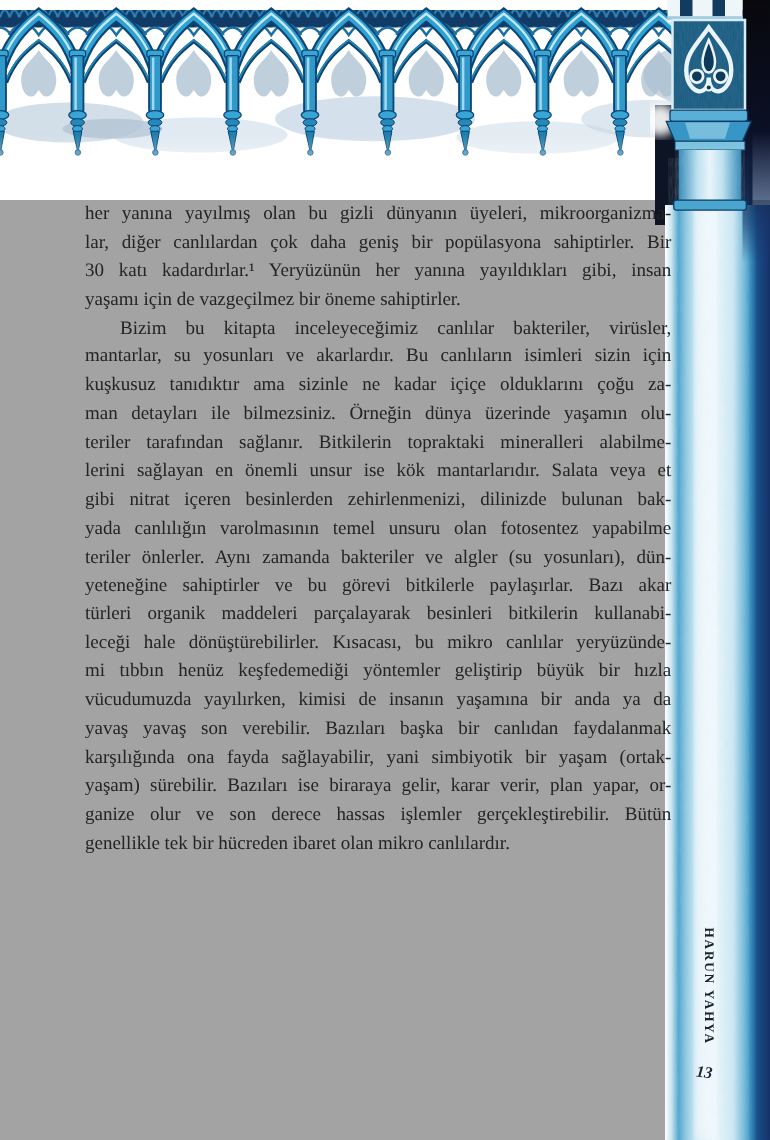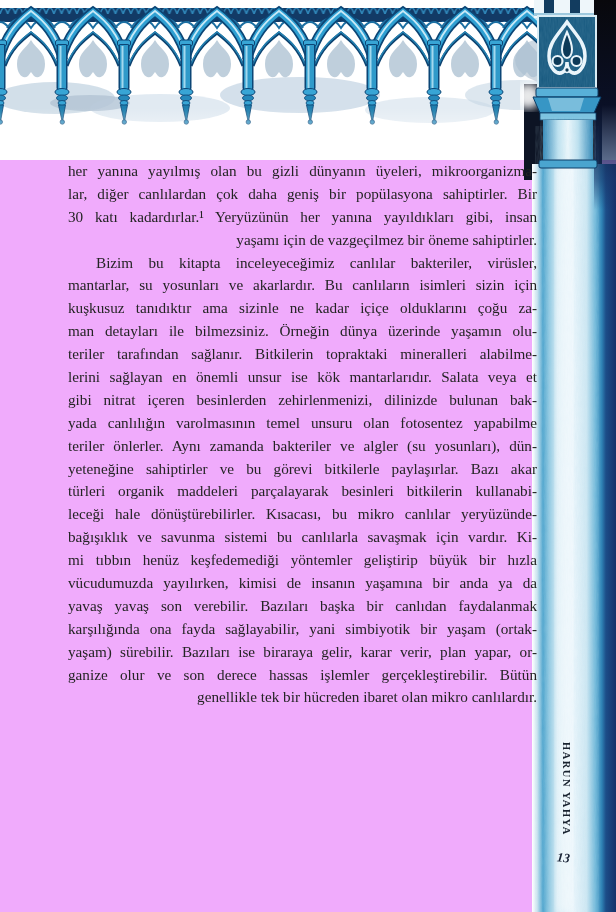--- a/index.html
+++ b/index.html
@@ -1,32 +1,32 @@
 <!DOCTYPE html>
 <html><head>
 <meta charset="utf-8">
 <style>
   html,body{margin:0;padding:0;background:#777;}
   .page{
     position:relative;width:616px;height:912px;margin:0 auto;
-    background:#f0abfc;overflow:hidden;
+    background:#a3a3a3;overflow:hidden;
     font-family:"Liberation Serif", serif;
   }
   .frieze{position:absolute;top:0;left:0;z-index:1;}
   .pillar{position:absolute;top:0;left:520px;z-index:2;}
   .body-text{
     position:absolute;left:68px;top:160px;width:469px;z-index:3;
     font-size:15.2px;color:#242424;
   }
   .body-text .line{
     height:22.9px;line-height:22.9px;
     text-align:justify;text-align-last:justify;
     white-space:normal;
   }
-  .body-text .line.last{text-align:right;text-align-last:auto;}
+  .body-text .line.last{text-align:left;text-align-last:auto;}
   .body-text .line.indent{text-indent:28px;}
   .running-header{
     position:absolute;left:554px;top:737px;height:104px;width:18px;z-index:4;
     writing-mode:vertical-rl;text-orientation:mixed;
     font-size:10.5px;font-weight:bold;letter-spacing:1.5px;
     color:#18222f;text-align:center;
   }
   .page-number{
     position:absolute;left:557px;top:850px;z-index:4;
     font-size:13px;font-style:italic;font-weight:bold;color:#1b2538;
@@ -171,21 +171,20 @@
       <div class="line">kuşkusuz tanıdıktır ama sizinle ne kadar içiçe olduklarını çoğu za-</div>
       <div class="line">man detayları ile bilmezsiniz. Örneğin dünya üzerinde yaşamın olu-</div>
       <div class="line">teriler tarafından sağlanır. Bitkilerin topraktaki mineralleri alabilme-</div>
       <div class="line">lerini sağlayan en önemli unsur ise kök mantarlarıdır. Salata veya et</div>
       <div class="line">gibi nitrat içeren besinlerden zehirlenmenizi, dilinizde bulunan bak-</div>
       <div class="line">yada canlılığın varolmasının temel unsuru olan fotosentez yapabilme</div>
       <div class="line">teriler önlerler. Aynı zamanda bakteriler ve algler (su yosunları), dün-</div>
       <div class="line">yeteneğine sahiptirler ve bu görevi bitkilerle paylaşırlar. Bazı akar</div>
       <div class="line">türleri organik maddeleri parçalayarak besinleri bitkilerin kullanabi-</div>
       <div class="line">leceği hale dönüştürebilirler. Kısacası, bu mikro canlılar yeryüzünde-</div>
-      <div class="line">bağışıklık ve savunma sistemi bu canlılarla savaşmak için vardır. Ki-</div>
       <div class="line">mi tıbbın henüz keşfedemediği yöntemler geliştirip büyük bir hızla</div>
       <div class="line">vücudumuzda yayılırken, kimisi de insanın yaşamına bir anda ya da</div>
       <div class="line">yavaş yavaş son verebilir. Bazıları başka bir canlıdan faydalanmak</div>
       <div class="line">karşılığında ona fayda sağlayabilir, yani simbiyotik bir yaşam (ortak-</div>
       <div class="line">yaşam) sürebilir. Bazıları ise biraraya gelir, karar verir, plan yapar, or-</div>
       <div class="line">ganize olur ve son derece hassas işlemler gerçekleştirebilir. Bütün</div>
       <div class="line last">genellikle tek bir hücreden ibaret olan mikro canlılardır.</div>
     </div>
 
   <div class="running-header">HARUN YAHYA</div>

